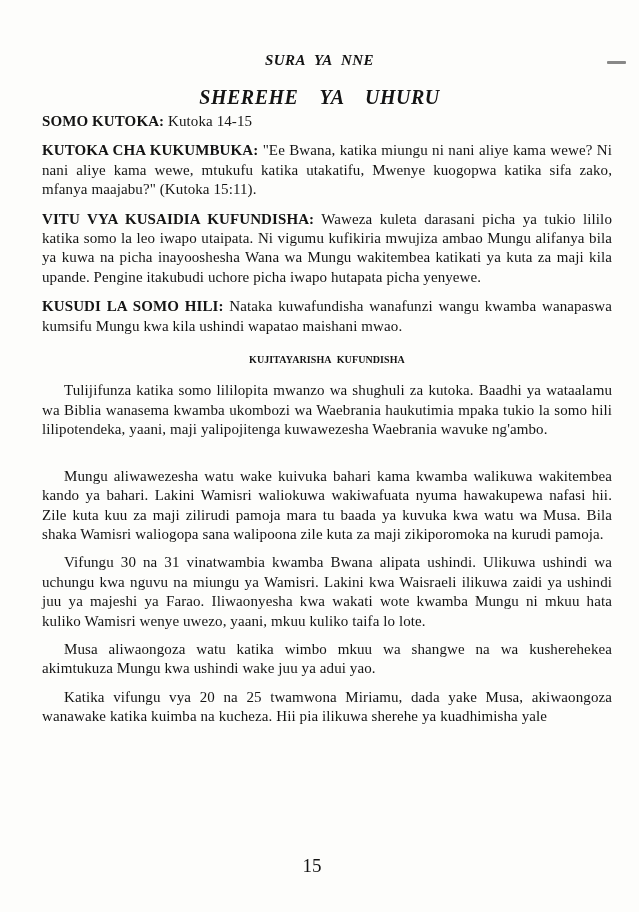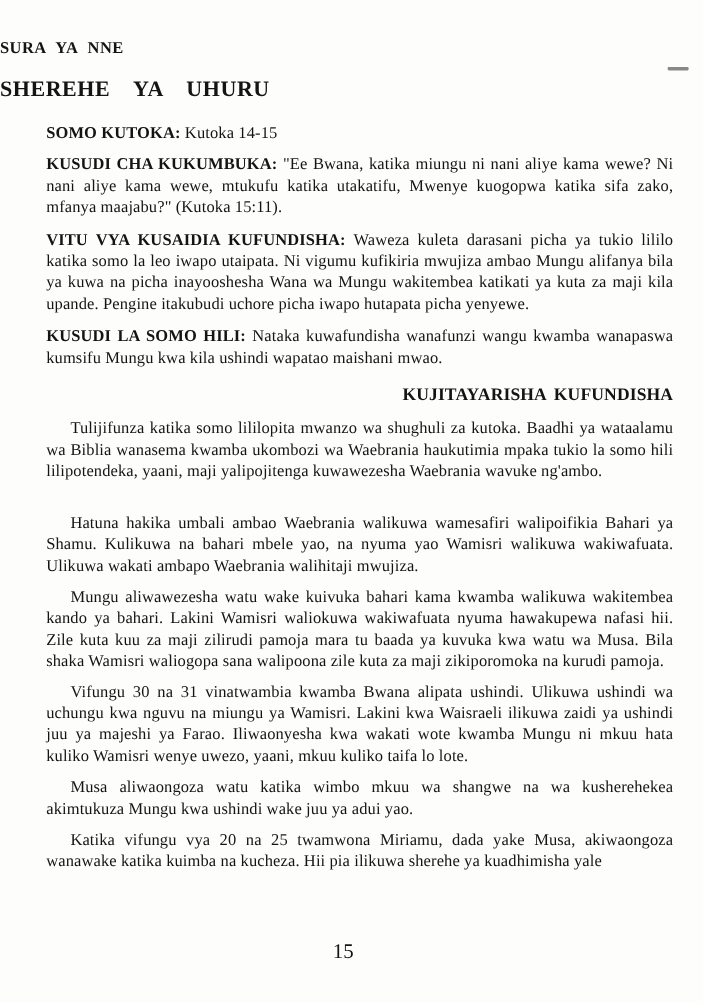--- a/index.html
+++ b/index.html
@@ -11,21 +11,23 @@
     position: relative;
     width: 639px;
     height: 912px;
     background: #fdfdfb;
     color: #141414;
     font-family: "Liberation Serif", serif;
     overflow: hidden;
     box-sizing: border-box;
   }
   .page-header {
-    padding-top: 36px;
+    text-align: center;
+    padding-top: 52px;
+    font-style: italic;
   }
   .chapter-heading {
     font-size: 15px;
     font-weight: bold;
     letter-spacing: 0.4px;
     word-spacing: 5px;
     margin: 0;
   }
   .page-title {
     font-size: 20px;
@@ -51,22 +53,22 @@
     letter-spacing: 0.1px;
   }
   .col p {
     margin: 0 0 10px 0;
   }
   .section-label {
     font-weight: bold;
   }
   .subheading {
     font-weight: bold;
-    font-size: 16px;
-    text-align: right;
+    font-size: 10px;
+    text-align: center;
     margin: 14px 0 12px 0;
     word-spacing: 3px;
   }
   .indent {
     text-indent: 22px;
   }
   .right-col p {
     margin: 0 0 9px 0;
   }
   .page-number {
@@ -100,35 +102,34 @@
     <div class="page-title">SHEREHE YA UHURU</div>
   </div>
 
   <div class="columns">
 
     <div class="col left-col">
 
       <p><span class="section-label">SOMO KUTOKA:</span> <span>Kutoka 14-15</span></p>
 
 
-      <p><span class="section-label">KUSUDI CHA KUKUMBUKA:</span> <span>"Ee Bwana, katika miungu ni nani aliye kama wewe? Ni nani aliye kama wewe, mtukufu katika utakatifu, Mwenye kuogopwa katika sifa zako, mfanya maajabu?" (Kutoka 15:11).</span></p>
+      <p><span class="section-label">KUTOKA CHA KUKUMBUKA:</span> <span>"Ee Bwana, katika miungu ni nani aliye kama wewe? Ni nani aliye kama wewe, mtukufu katika utakatifu, Mwenye kuogopwa katika sifa zako, mfanya maajabu?" (Kutoka 15:11).</span></p>
 
       <p><span class="section-label">VITU VYA KUSAIDIA KUFUNDISHA:</span> <span>Waweza kuleta darasani picha ya tukio lililo katika somo la leo iwapo utaipata. Ni vigumu kufikiria mwujiza ambao Mungu alifanya bila ya kuwa na picha inayooshesha Wana wa Mungu wakitembea katikati ya kuta za maji kila upande. Pengine itakubudi uchore picha iwapo hutapata picha yenyewe.</span></p>
 
       <p><span class="section-label">KUSUDI LA SOMO HILI:</span> <span>Nataka kuwafundisha wanafunzi wangu kwamba wanapaswa kumsifu Mungu kwa kila ushindi wapatao maishani mwao.</span></p>
 
       <div class="subheading">KUJITAYARISHA KUFUNDISHA</div>
 
 
       <p class="indent">Tulijifunza katika somo lililopita mwanzo wa shughuli za kutoka. Baadhi ya wataalamu wa Biblia wanasema kwamba ukombozi wa Waebrania haukutimia mpaka tukio la somo hili lilipotendeka, yaani, maji yalipojitenga kuwawezesha Waebrania wavuke ng'ambo.</p>
 
     </div>
 
     <div class="col right-col">
-      <p class="indent">Hatuna hakika umbali ambao Waebrania walikuwa wamesafiri walipoifikia Bahari ya Shamu. Kulikuwa na bahari mbele yao, na nyuma yao Wamisri walikuwa wakiwafuata. Ulikuwa wakati ambapo Waebrania walihitaji mwujiza.</p>
       <p class="indent">Mungu aliwawezesha watu wake kuivuka bahari kama kwamba walikuwa wakitembea kando ya bahari. Lakini Wamisri waliokuwa wakiwafuata nyuma hawakupewa nafasi hii. Zile kuta kuu za maji zilirudi pamoja mara tu baada ya kuvuka kwa watu wa Musa. Bila shaka Wamisri waliogopa sana walipoona zile kuta za maji zikiporomoka na kurudi pamoja.</p>
       <p class="indent">Vifungu 30 na 31 vinatwambia kwamba Bwana alipata ushindi. Ulikuwa ushindi wa uchungu kwa nguvu na miungu ya Wamisri. Lakini kwa Waisraeli ilikuwa zaidi ya ushindi juu ya majeshi ya Farao. Iliwaonyesha kwa wakati wote kwamba Mungu ni mkuu hata kuliko Wamisri wenye uwezo, yaani, mkuu kuliko taifa lo lote.</p>
       <p class="indent">Musa aliwaongoza watu katika wimbo mkuu wa shangwe na wa kusherehekea akimtukuza Mungu kwa ushindi wake juu ya adui yao.</p>
       <p class="indent">Katika vifungu vya 20 na 25 twamwona Miriamu, dada yake Musa, akiwaongoza wanawake katika kuimba na kucheza. Hii pia ilikuwa sherehe ya kuadhimisha yale</p>
     </div>
 
   </div>
 
   <div class="page-number">15</div>
 

